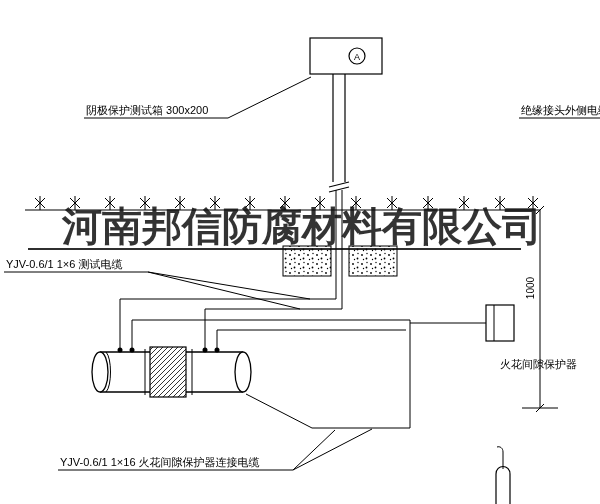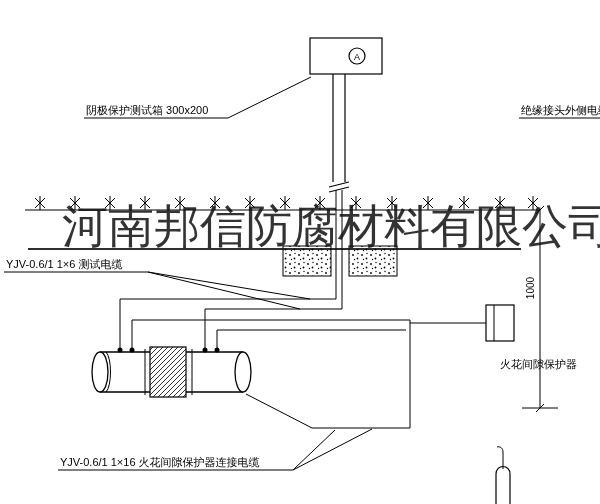--- a/index.html
+++ b/index.html
@@ -6,21 +6,21 @@
   .stage{position:relative;width:600px;height:504px;background:#ffffff;font-family:"Liberation Sans", sans-serif;}
   svg{position:absolute;left:0;top:0;}
   svg text{fill:#000;font-family:"Liberation Sans", sans-serif;}
   .lbl{font-size:11px;}
   .dim{font-size:10px;}
   .meter{font-size:9px;}
   .watermark{
     position:absolute;left:28px;top:204px;width:493px;height:46px;
     border-bottom:2px solid rgba(10,10,10,0.85);
     padding-left:34px;box-sizing:border-box;
-    font-family:"DejaVu Serif", serif;font-weight:normal;font-size:46px;line-height:44px;
+    font-family:"DejaVu Serif", serif;font-weight:bold;font-size:40px;line-height:44px;
     color:rgba(15,15,15,0.85);white-space:nowrap;letter-spacing:0px;
     pointer-events:none;
   }
 </style>
 </head>
 <body>
 
 <div class="stage">
 
 <svg width="600" height="504" viewBox="0 0 600 504">

